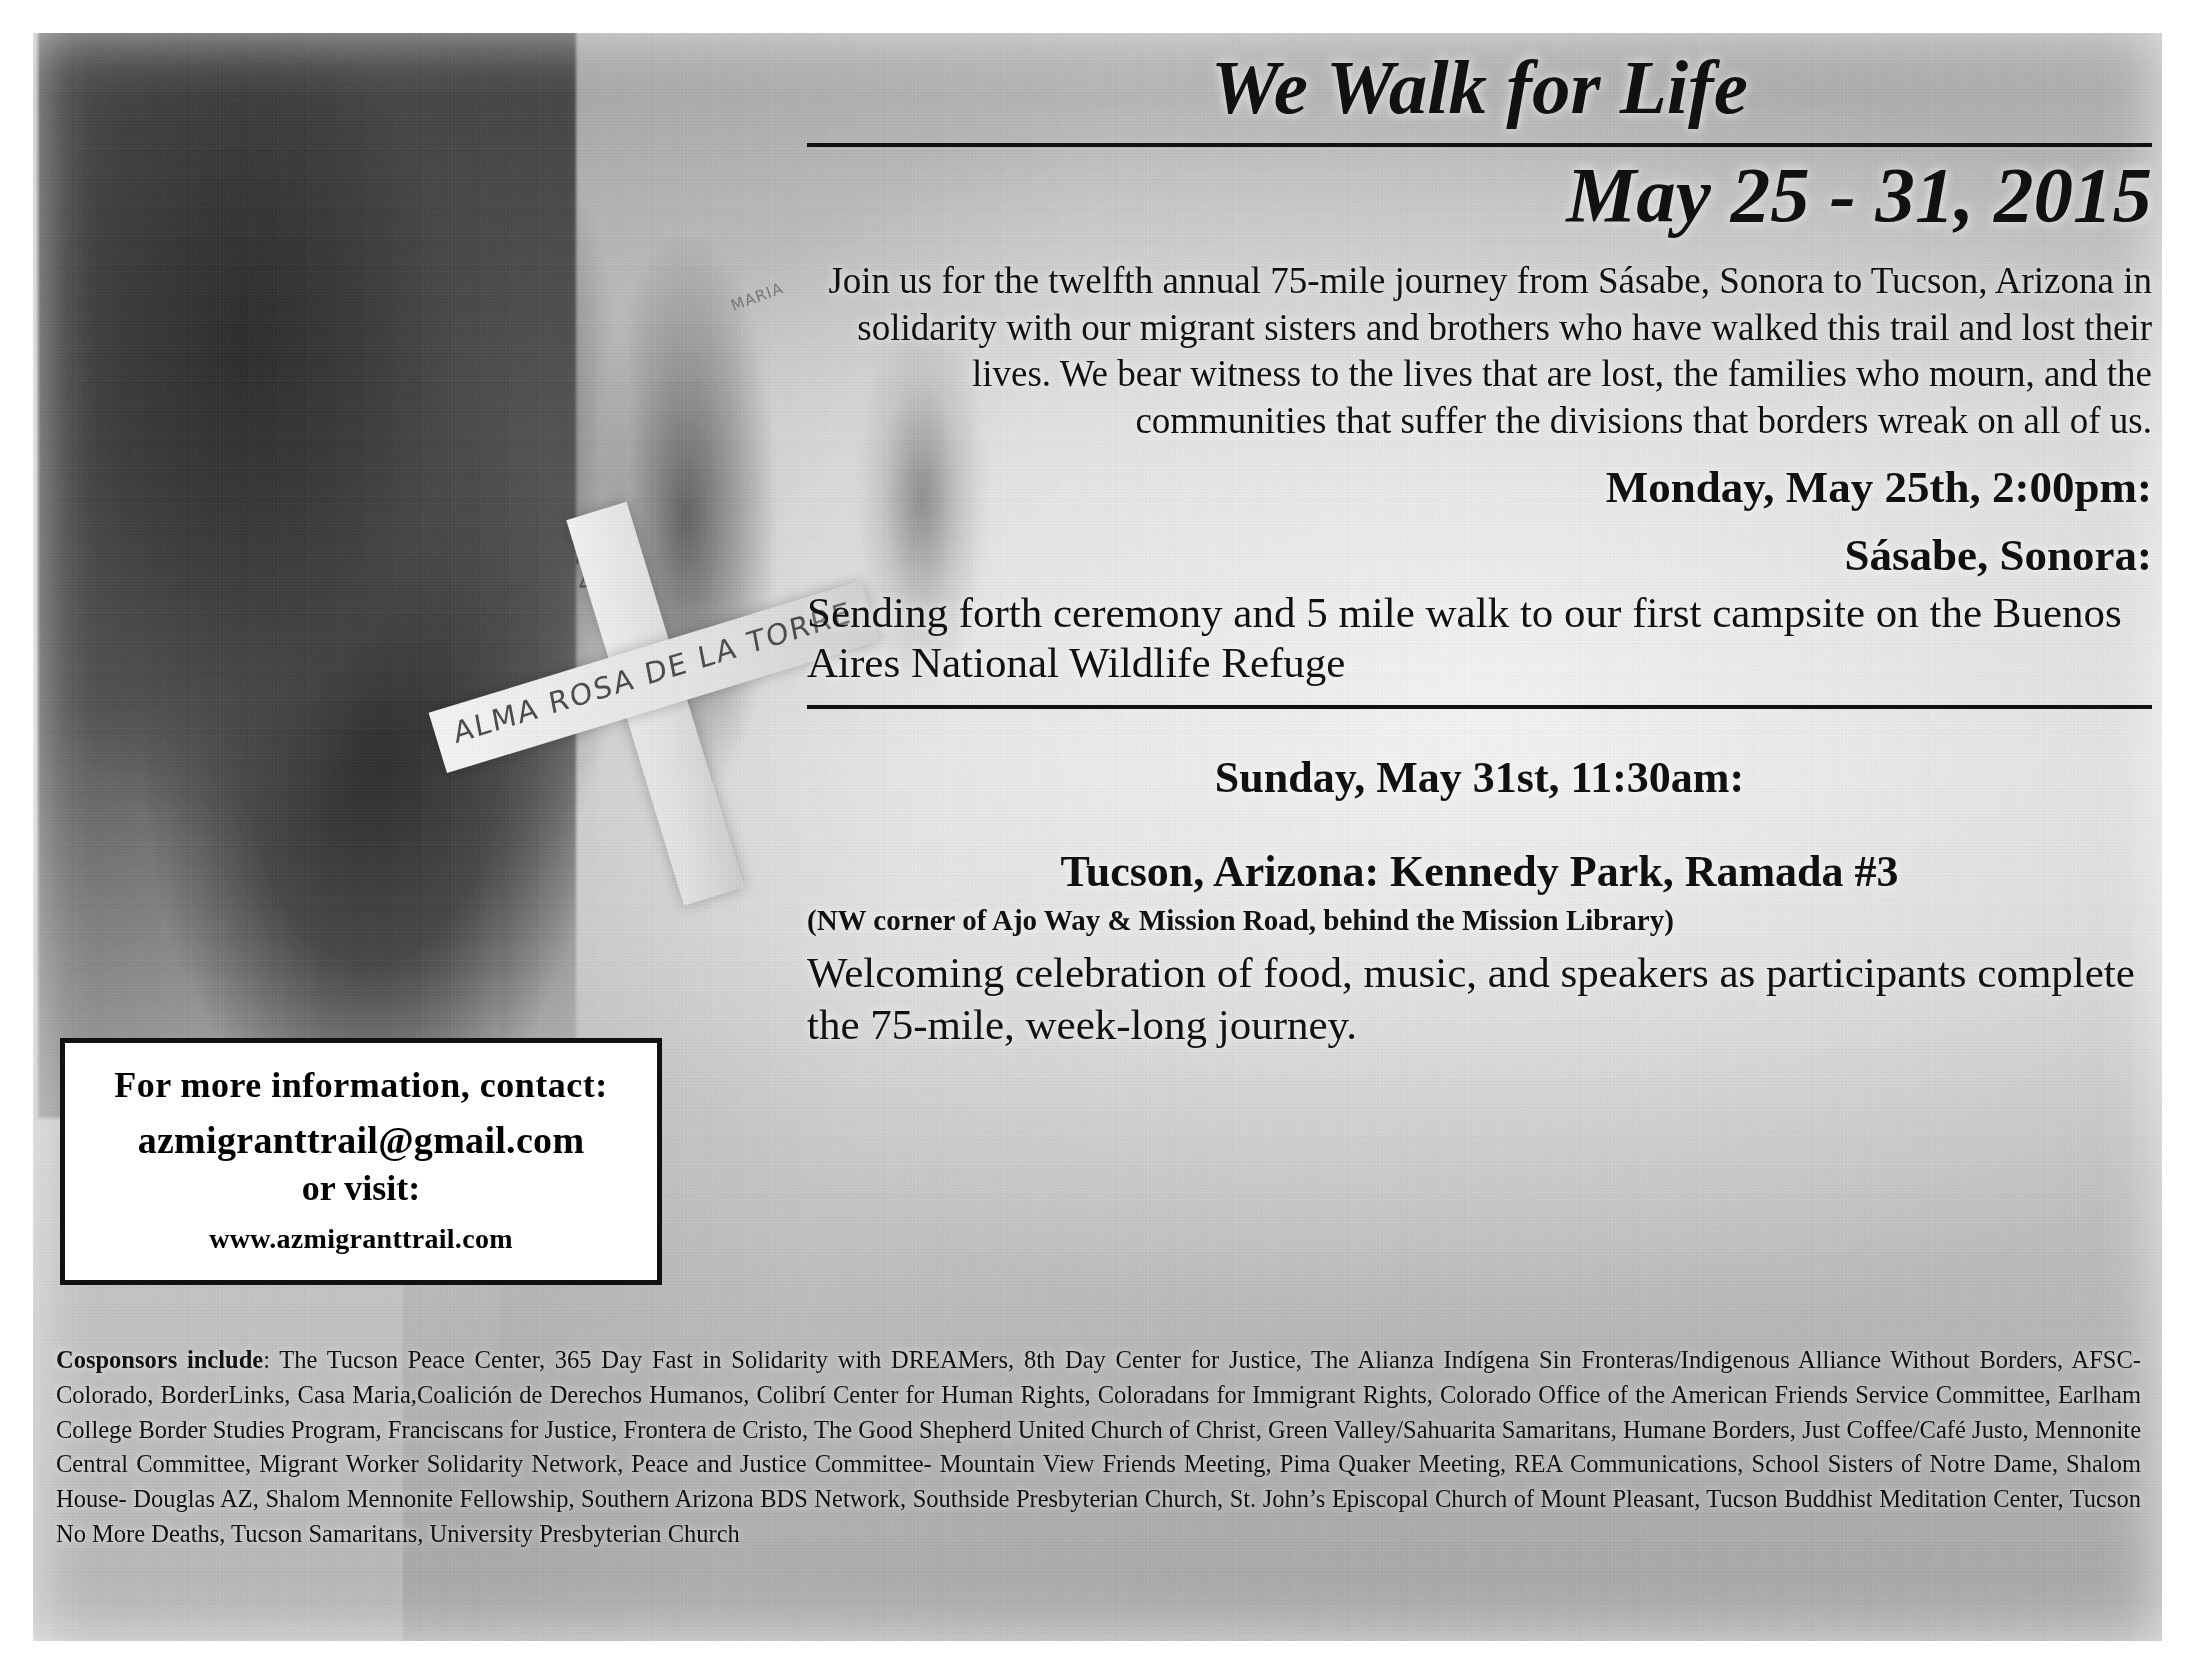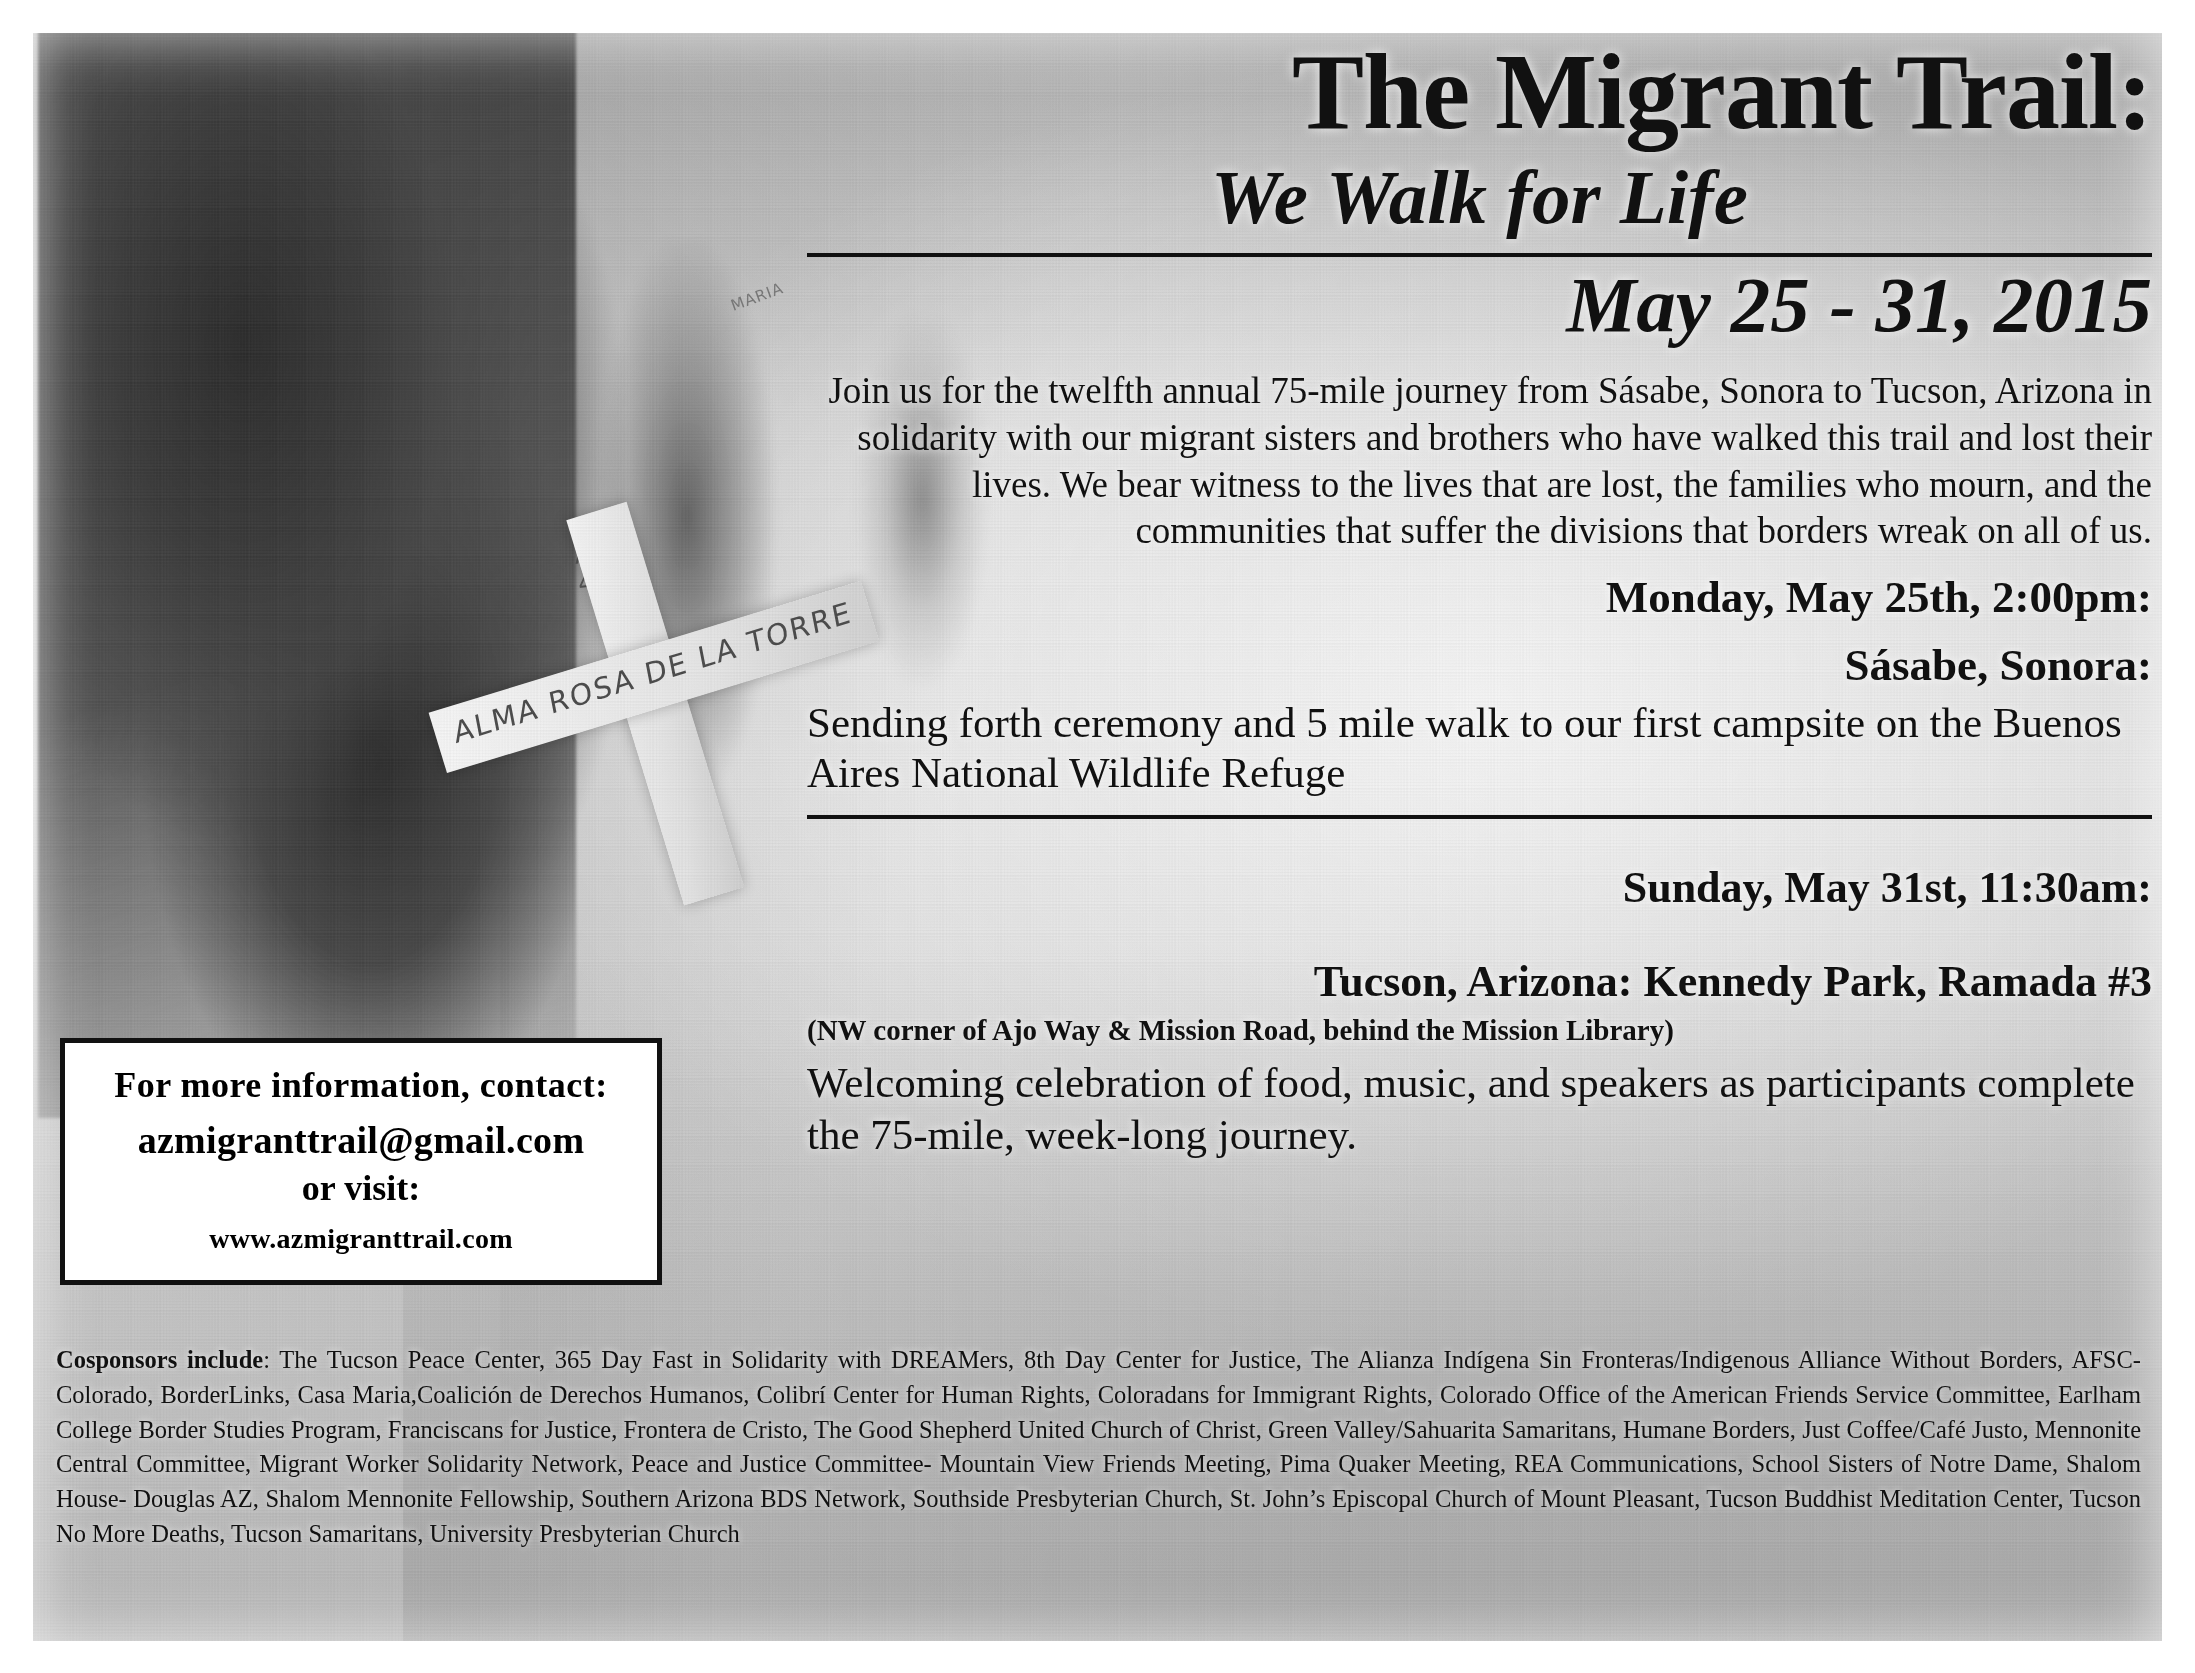--- a/index.html
+++ b/index.html
@@ -217,21 +217,21 @@
     background: #111;
     margin: 17.3px 0 9.6px 0;
   }
   .block-left {
     text-align: left;
   }
   .ev2-head {
     font-weight: bold;
     font-size: 44px;
     line-height: 1.14;
-    text-align: right;
+    text-align: center;
     text-shadow: 0 0 9.6px rgba(255,255,255,0.9);
     margin-top: 44px;
   }
   .ev2-sub {
     font-weight: bold;
     font-size: 29px;
     line-height: 1.2;
     text-align: left;
     margin-top: 5.8px;
     text-shadow: 0 0 9.6px rgba(255,255,255,0.9);
@@ -313,21 +313,20 @@
     <div class="cross-v"></div>
     <div class="cross-h"></div>
     <div class="cross-name">ALMA ROSA DE LA TORRE</div>
   </div>
 
   <div class="grain"></div>
   <div class="edge-fade"></div>
   <div class="white-border"></div>
 
   <div class="text-col">
-    <h1 class="title">The Migrant Trail:</h1>
     <h2 class="subtitle">We Walk for Life</h2>
 
     <div class="rule"></div>
 
     <div class="dates">May 25 - 31, 2015</div>
 
     <p class="intro">Join us for the twelfth annual 75-mile journey from Sásabe, Sonora to Tucson, Arizona in solidarity with our migrant sisters and brothers who have walked this trail and lost their lives. We bear witness to the lives that are lost, the families who mourn, and the communities that suffer the divisions that borders wreak on all of us.</p>
 
     <div class="ev1-head">Monday, May 25th, 2:00pm:</div>
     <div class="ev1-head">Sásabe, Sonora:</div>

